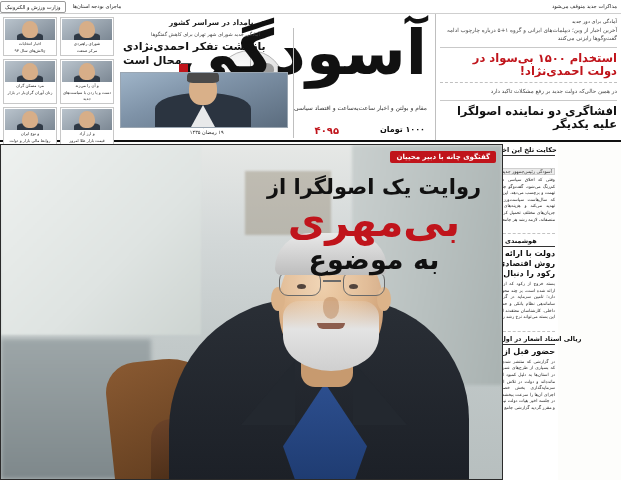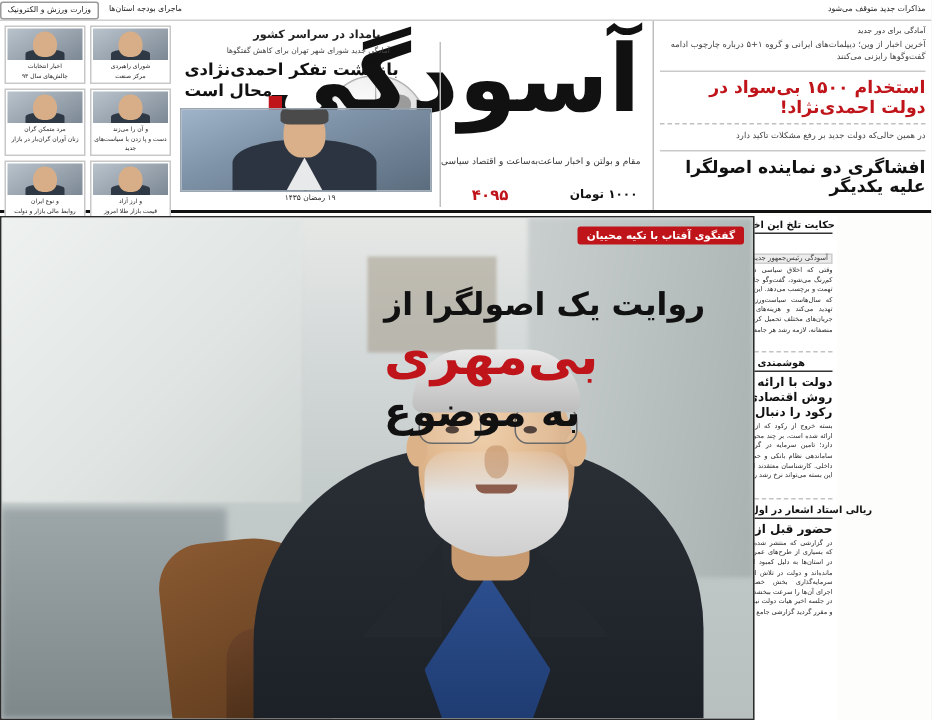--- a/index.html
+++ b/index.html
@@ -577,33 +577,33 @@
     top: 6px; right: 6px;
     background: #c0141b;
     color: #fff;
     font-size: 7px;
     font-weight: bold;
     padding: 2px 6px;
     border-radius: 2px;
   }
   .story-lines {
     position: absolute;
-    top: 44px; right: 10px;
+    top: 28px; right: 10px;
     width: 236px;
-    text-align: left;
+    text-align: center;
   }
   .sl1 {
     font-size: 21px;
     font-weight: bold;
     color: #111;
     line-height: 28px;
     letter-spacing: -0.5px;
   }
   .sl2 {
-    font-size: 34px;
+    font-size: 41px;
     font-weight: bold;
     color: #c0141b;
     line-height: 42px;
     letter-spacing: -1px;
   }
   .sl3 {
     font-size: 27px;
     font-weight: bold;
     color: #111;
     line-height: 34px;
@@ -810,21 +810,21 @@
         <div class="eye l"></div>
         <div class="eye r"></div>
         <div class="glasses">
           <div class="lens l"></div>
           <div class="bridge"></div>
           <div class="lens r"></div>
         </div>
         <div class="sub-hair"></div>
       </div>
 
-      <div class="story-kicker">گفتگوی آفتاب با تکیه محییان</div>
+      <div class="story-kicker">گفتگوی چانه با دبیر محییان</div>
       <div class="story-lines">
         <div class="sl1">روایت یک اصولگرا از</div>
         <div class="sl2">بی‌مهری</div>
         <div class="sl3">به موضوع</div>
       </div>
     </div>
 
   </div>
 </div>
 

